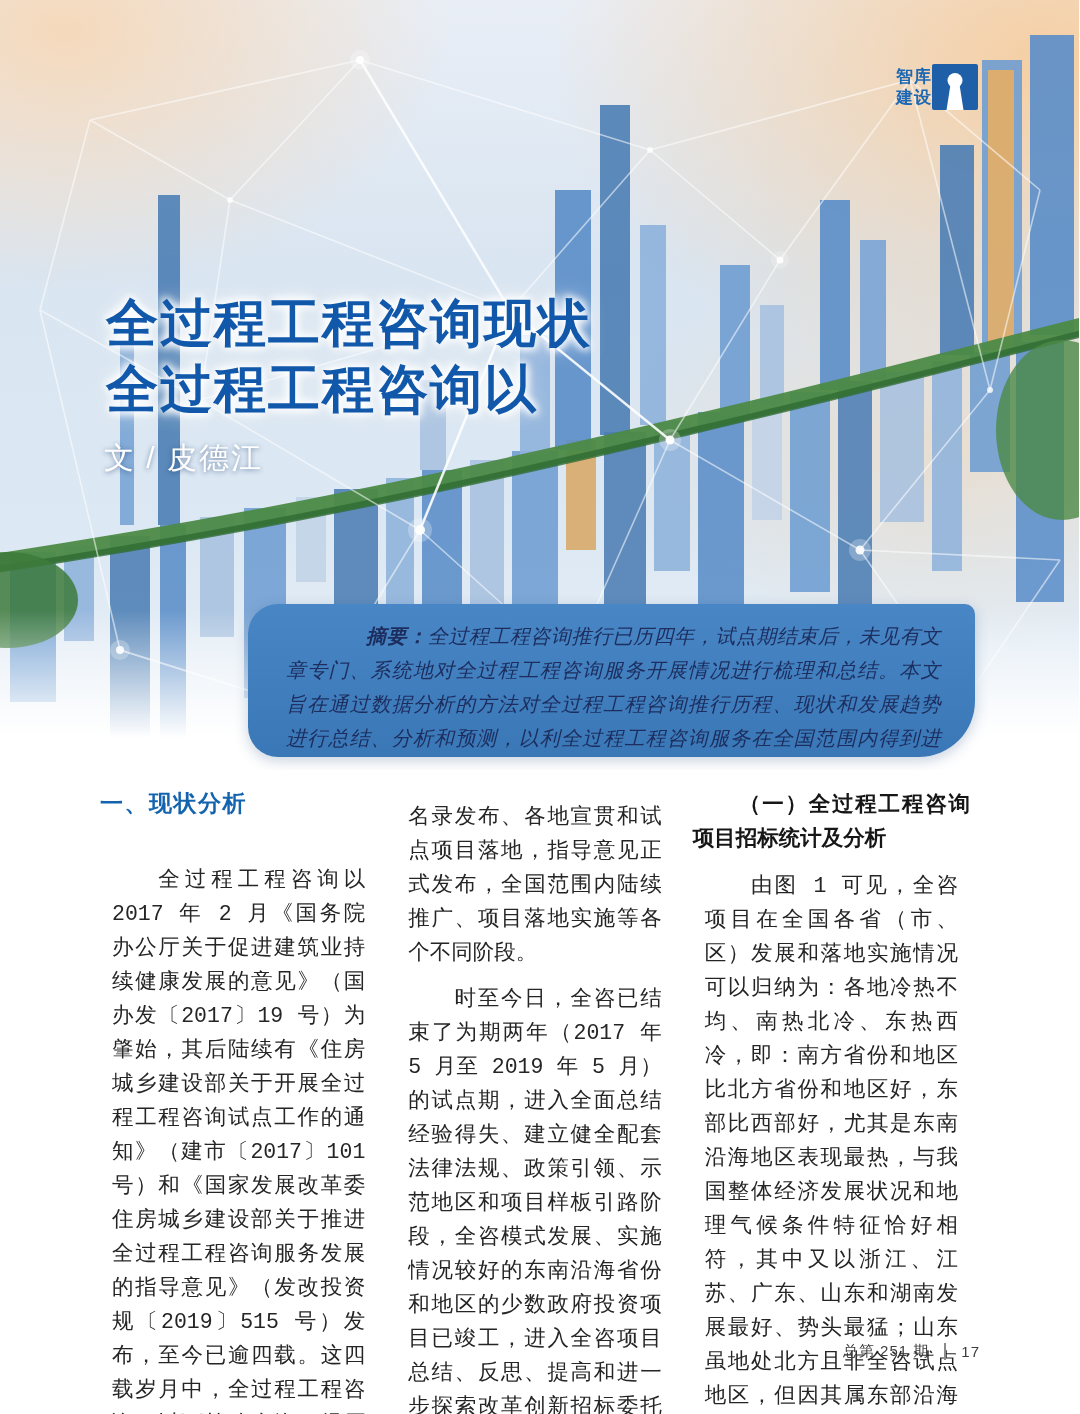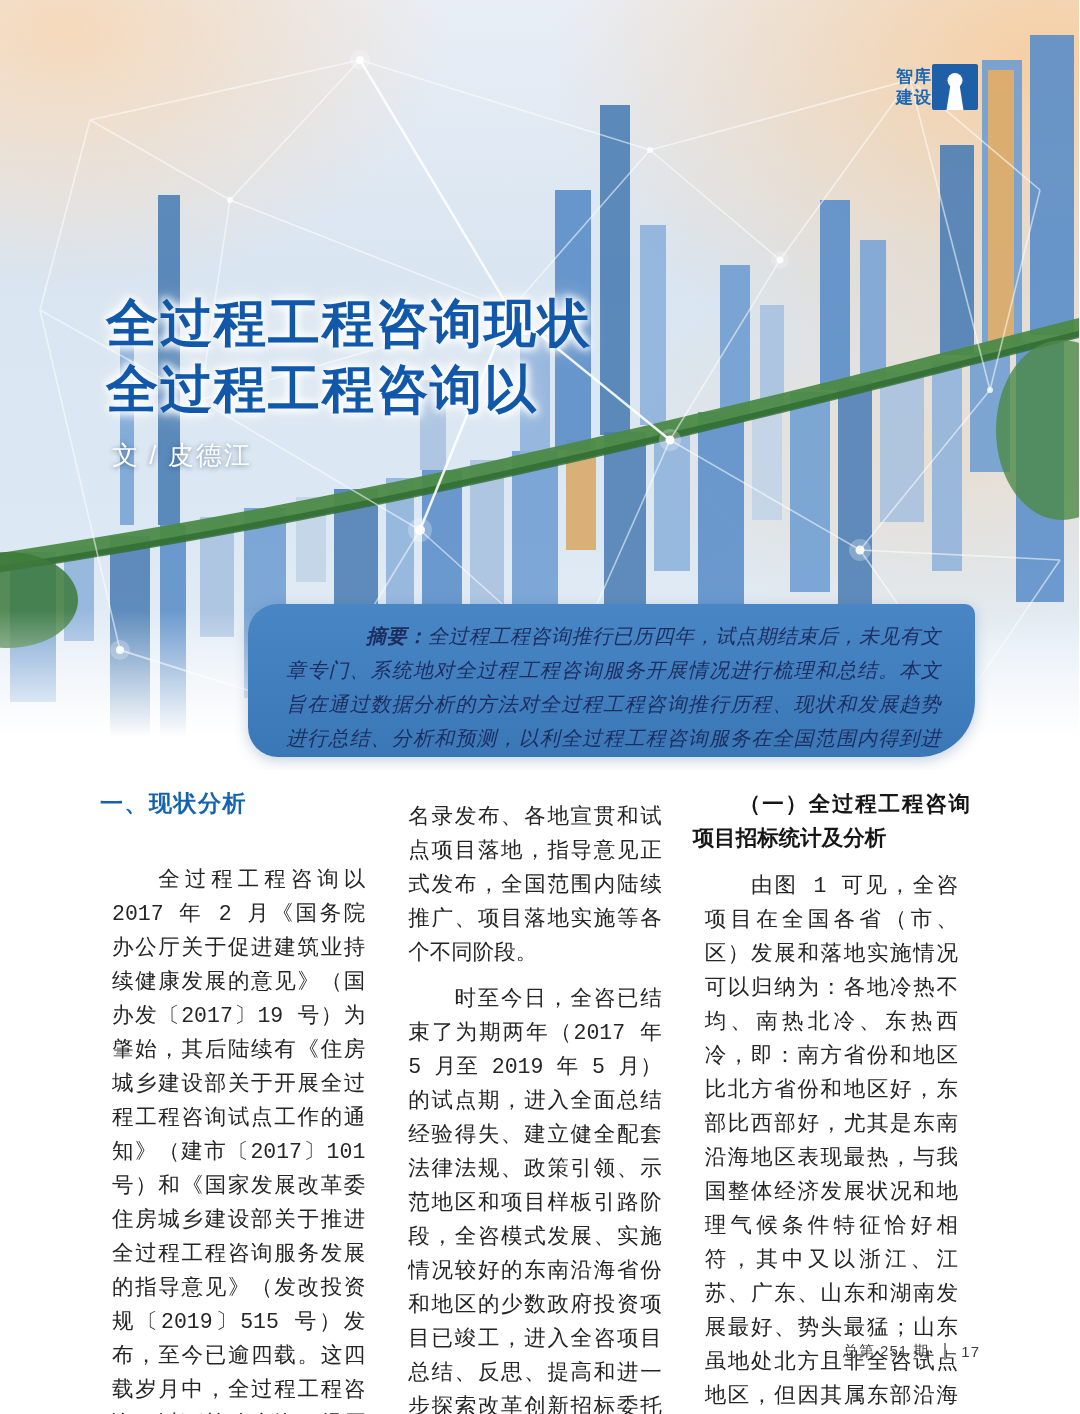--- a/index.html
+++ b/index.html
@@ -25,22 +25,22 @@
 
   
   .hero-title {
     position:absolute; left:106px; top:290px; z-index:4;
     font-size:52px; line-height:66px; font-weight:900; letter-spacing:2px;
     color:#1158ab;
     text-shadow:0 0 10px rgba(255,255,255,.95), 0 0 22px rgba(255,255,255,.85),
                 2px 2px 8px rgba(255,255,255,.9), -2px -2px 8px rgba(255,255,255,.9);
   }
   .hero-byline {
-    position:absolute; left:112px; top:438px; z-index:4;
-    font-size:26px; color:#ffffff; letter-spacing:2px;
+    position:absolute; left:104px; top:438px; z-index:4;
+    font-size:30px; color:#ffffff; letter-spacing:2px;
     text-shadow:0 1px 5px rgba(30,60,110,.6);
   }
 
   
   .abstract-box {
     position:absolute; left:248px; top:604px; width:727px; height:153px; z-index:5;
     background:linear-gradient(180deg,#4886c5 0%, #3a77b6 100%);
     border-radius:30px 10px 56px 30px;
     box-shadow:0 4px 14px rgba(40,80,130,.25);
     overflow:hidden;

